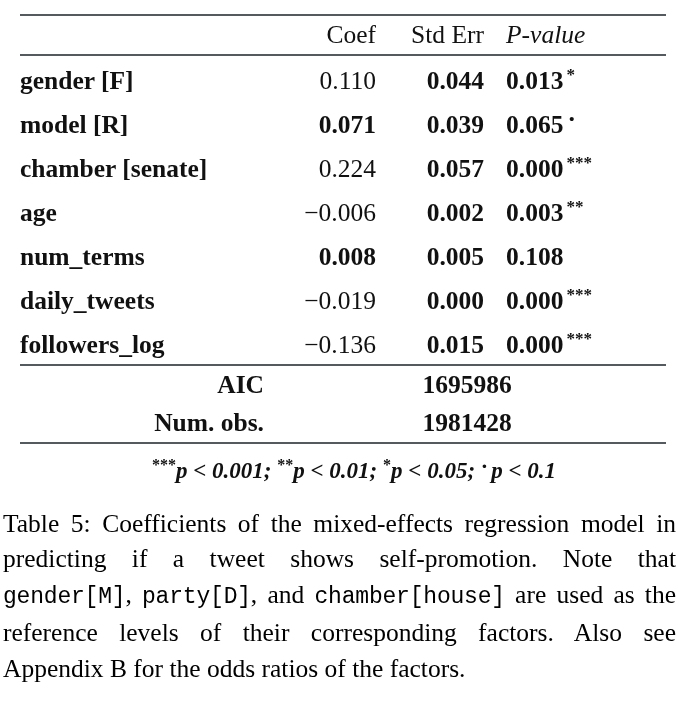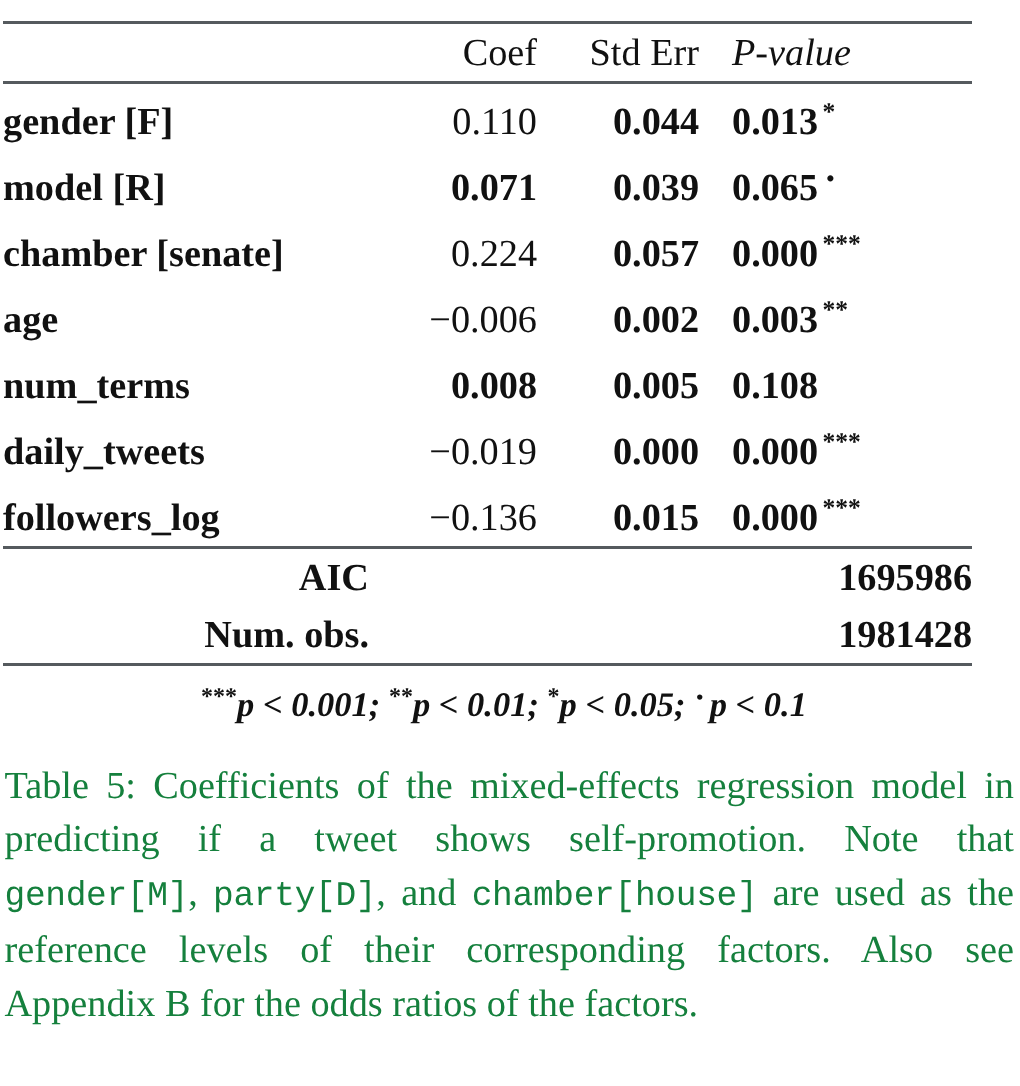--- a/index.html
+++ b/index.html
@@ -12,21 +12,21 @@
     height: 724px;
     position: relative;
     font-family: "Liberation Serif", "DejaVu Serif", serif;
     color: #111111;
     overflow: hidden;
   }
 
   
   .table-wrap {
     position: absolute;
-    left: 2px;
+    left: 20px;
     top: 14px;
     width: 646px;
   }
   table.regression {
     border-collapse: collapse;
     width: 646px;
     table-layout: fixed;
     font-size: 25.5px;
     line-height: 1.0;
   }
@@ -74,21 +74,21 @@
   .dotmark {
     font-size: 25.5px;
     vertical-align: 6px;
     margin-left: 4px;
   }
 
   
   tbody.fit-rows tr { height: 38px; }
   tbody.fit-rows td { height: 38px; line-height: 38px; }
   td.f-label { text-align: right; }
-  td.f-value { text-align: right; padding-left: 4px; white-space: nowrap; }
+  td.f-value { text-align: center; padding-left: 4px; white-space: nowrap; }
 
   
   tfoot td {
     height: 42px;
     line-height: 42px;
     text-align: center;
     font-size: 23px;
     padding-left: 22px;
   }
   .fn-p {
@@ -109,21 +109,21 @@
   .caption {
     position: absolute;
     left: 3px;
     top: 506px;
     width: 673px;
     font-size: 25.5px;
     line-height: 35.4px;
     text-align: justify;
     text-justify: inter-word;
     hyphens: manual;
-    color: #15803d;
+    color: #000000;
   }
   .caption .mono {
     font-family: "Liberation Mono", "DejaVu Sans Mono", monospace;
     font-size: 23px;
     letter-spacing: -0.2px;
   }
 </style>
 </head>
 <body>
 

